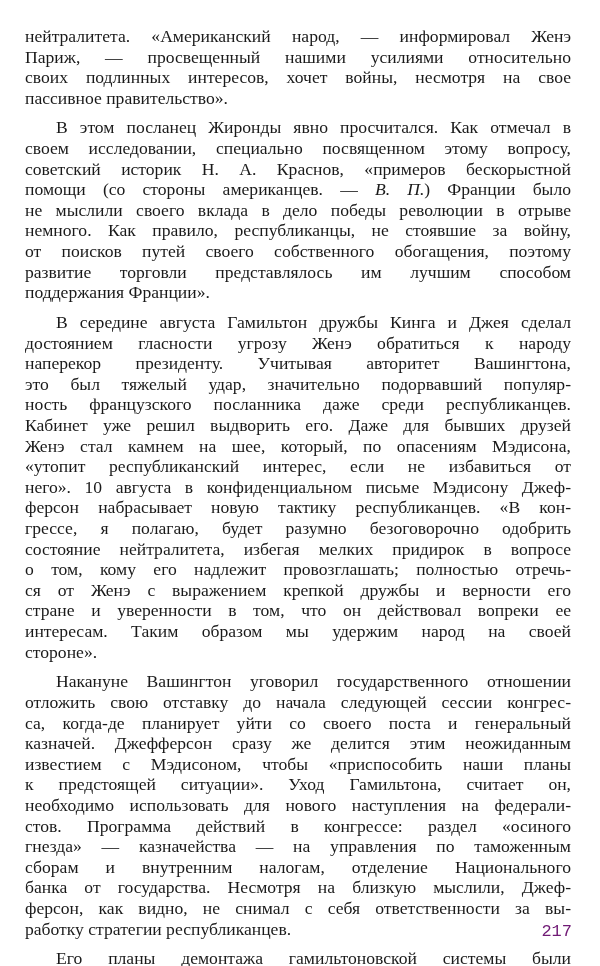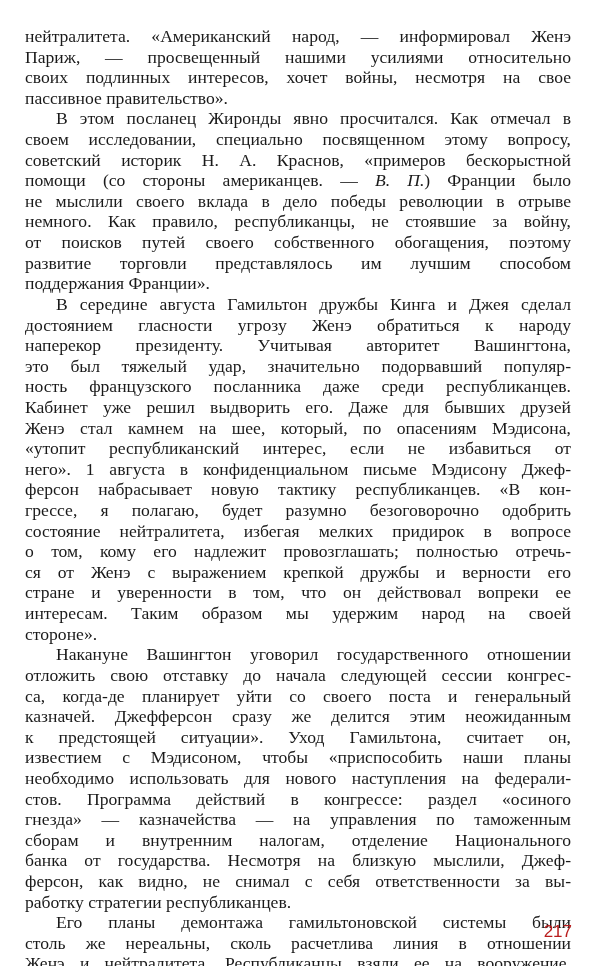--- a/index.html
+++ b/index.html
@@ -8,24 +8,24 @@
       position: relative;
     }
     .page {
       position: absolute; left: 25px; top: 26px; width: 546px;
       font-family: "Liberation Serif", serif;
       font-size: 17.6px; line-height: 20.62px; color: #1a1a1a;
       text-align: justify; hyphens: manual;
     }
     .line { display: block; white-space: nowrap; text-align-last: justify; text-align: justify; height: 20.62px; }
     .line.last { text-align-last: left; }
-    .line.indent { padding-left: 31px; }
+    .line.indent { padding-left: 31px; margin-top: 9px; }
     .pagenum {
       position: absolute; right: 28px; top: 922px;
-      font-family: Liberation Sans, sans-serif; font-size: 17px; color: #b91c1c;
+      font-family: Liberation Mono, monospace; font-size: 17px; color: #701a75;
     }
     em { }
   </style>
 </head>
 <body>
 
 <div class="page" id="page-body">
     <span class="line">нейтралитета. «Американский народ, — информировал Женэ</span>
     <span class="line">Париж, — просвещенный нашими усилиями относительно</span>
     <span class="line">своих подлинных интересов, хочет войны, несмотря на свое</span>
@@ -40,35 +40,35 @@
     <span class="line">развитие торговли представлялось им лучшим способом</span>
     <span class="line last">поддержания Франции».</span>
     <span class="line indent">В середине августа Гамильтон дружбы Кинга и Джея сделал</span>
     <span class="line">достоянием гласности угрозу Женэ обратиться к народу</span>
     <span class="line">наперекор президенту. Учитывая авторитет Вашингтона,</span>
     <span class="line">это был тяжелый удар, значительно подорвавший популяр-</span>
     <span class="line">ность французского посланника даже среди республиканцев.</span>
     <span class="line">Кабинет уже решил выдворить его. Даже для бывших друзей</span>
     <span class="line">Женэ стал камнем на шее, который, по опасениям Мэдисона,</span>
     <span class="line">«утопит республиканский интерес, если не избавиться от</span>
-    <span class="line">него». 1 августа в конфиденциальном письме Мэдисону Джеф-</span>
+    <span class="line">него». 10 августа в конфиденциальном письме Мэдисону Джеф-</span>
     <span class="line">ферсон набрасывает новую тактику республиканцев. «В кон-</span>
     <span class="line">грессе, я полагаю, будет разумно безоговорочно одобрить</span>
     <span class="line">состояние нейтралитета, избегая мелких придирок в вопросе</span>
     <span class="line">о том, кому его надлежит провозглашать; полностью отречь-</span>
     <span class="line">ся от Женэ с выражением крепкой дружбы и верности его</span>
     <span class="line">стране и уверенности в том, что он действовал вопреки ее</span>
     <span class="line">интересам. Таким образом мы удержим народ на своей</span>
     <span class="line last">стороне».</span>
     <span class="line indent">Накануне Вашингтон уговорил государственного отношении</span>
     <span class="line">отложить свою отставку до начала следующей сессии конгрес-</span>
     <span class="line">са, когда-де планирует уйти со своего поста и генеральный</span>
     <span class="line">казначей. Джефферсон сразу же делится этим неожиданным</span>
+    <span class="line">известием с Мэдисоном, чтобы «приспособить наши планы</span>
     <span class="line">к предстоящей ситуации». Уход Гамильтона, считает он,</span>
-    <span class="line">известием с Мэдисоном, чтобы «приспособить наши планы</span>
     <span class="line">необходимо использовать для нового наступления на федерали-</span>
     <span class="line">стов. Программа действий в конгрессе: раздел «осиного</span>
     <span class="line">гнезда» — казначейства — на управления по таможенным</span>
     <span class="line">сборам и внутренним налогам, отделение Национального</span>
     <span class="line">банка от государства. Несмотря на близкую мыслили, Джеф-</span>
     <span class="line">ферсон, как видно, не снимал с себя ответственности за вы-</span>
     <span class="line last">работку стратегии республиканцев.</span>
     <span class="line indent">Его планы демонтажа гамильтоновской системы были</span>
     <span class="line">столь же нереальны, сколь расчетлива линия в отношении</span>
     <span class="line">Женэ и нейтралитета. Республиканцы взяли ее на вооружение,</span>

